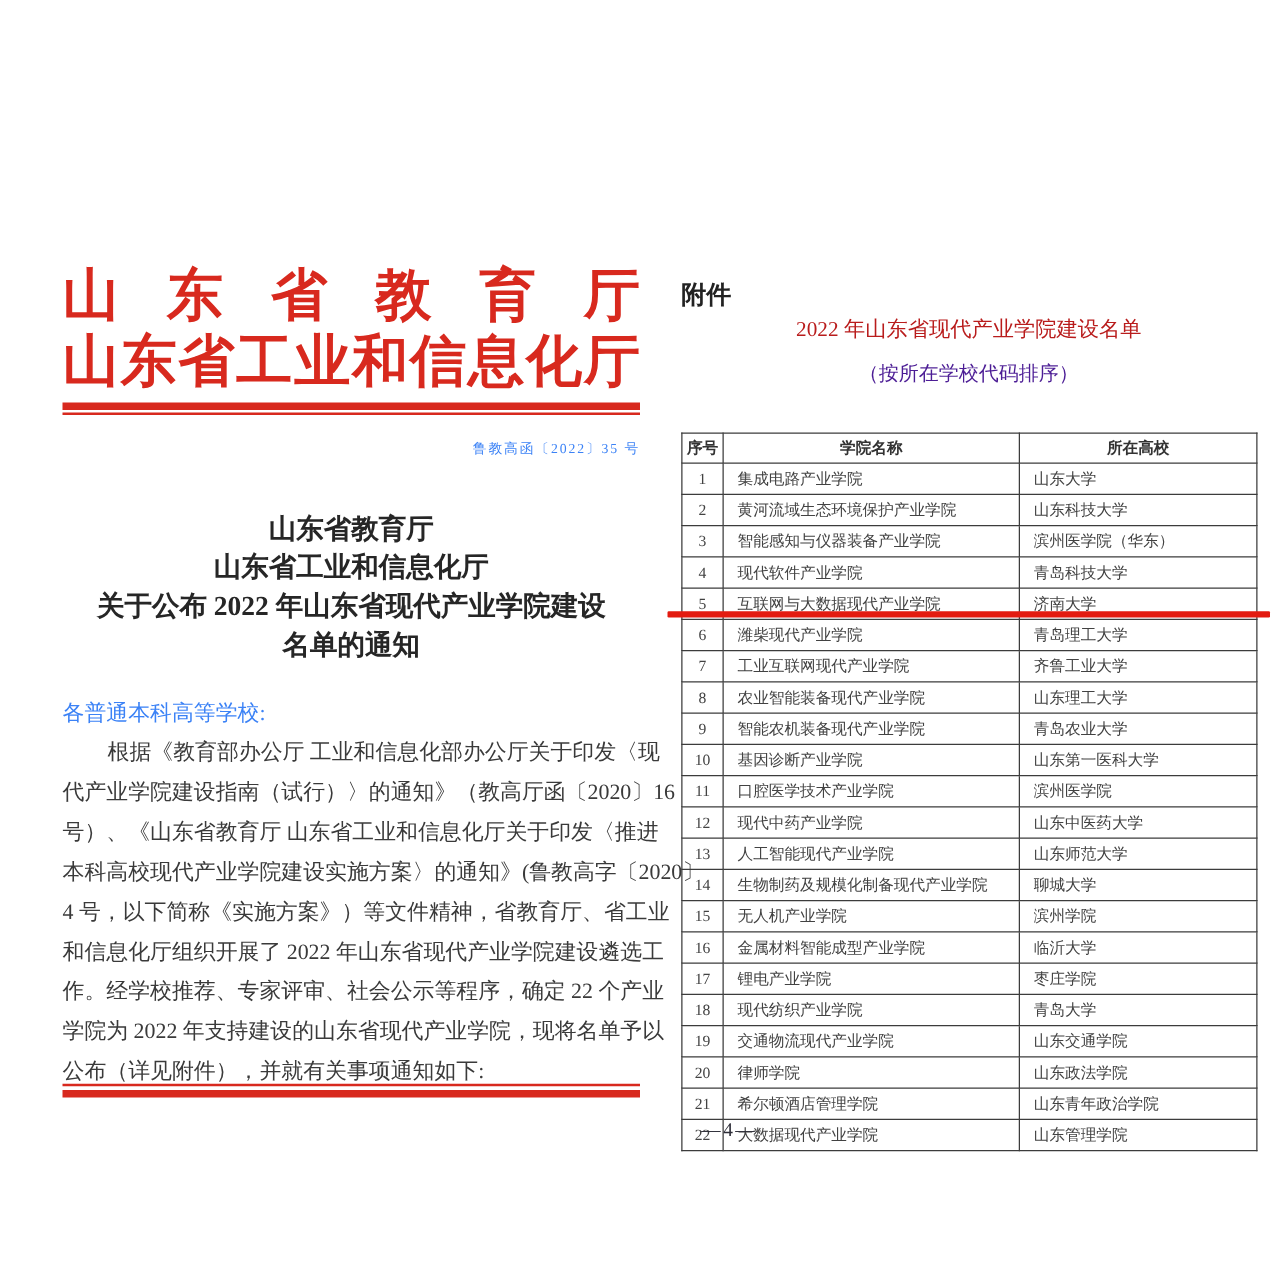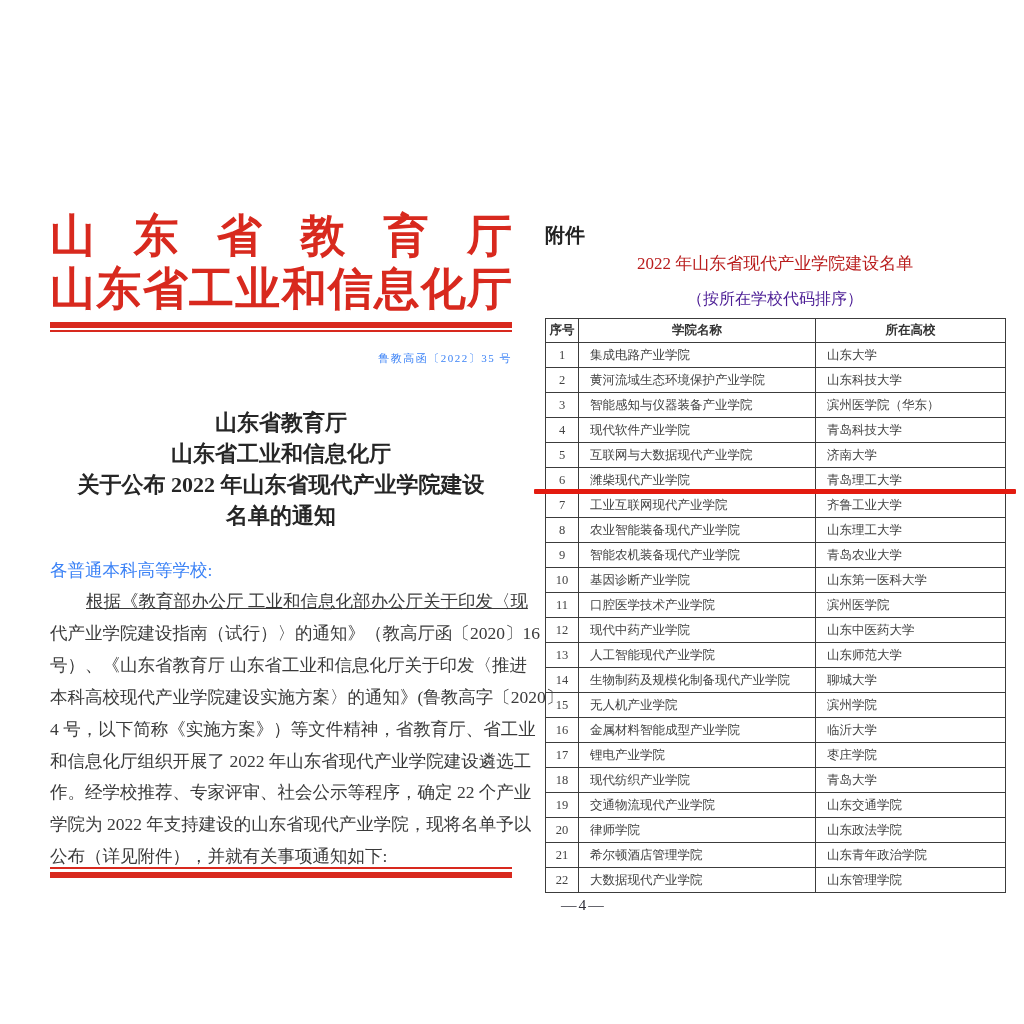--- a/index.html
+++ b/index.html
@@ -44,21 +44,21 @@
   .salutation {
     position: absolute; left: 0; top: 554px; width: 100%;
     font-size: 17.5px; line-height: 32px; color: #3b82f6;
   }
 
   .notice-body {
     position: absolute; left: 0; top: 586px; width: 100%;
     font-size: 17.5px; line-height: 31.9px; color: #3a3a3a;
   }
   .body-line { text-align: justify; text-align-last: justify; white-space: nowrap; }
-  .body-line.first { padding-left: 36px; text-decoration: underline; }
+  .body-line.first { padding-left: 36px; }
   .body-line.last { text-align-last: left; white-space: normal; }
 
   .divider-bottom { position: absolute; left: 0; top: 867px; width: 100%; }
   .divider-bottom .thin { height: 2px; background: #d8291e; }
   .divider-bottom .gap { height: 3px; }
   .divider-bottom .thick { height: 6px; background: #d8291e; }
 
   
   .right-col { position: absolute; left: 545px; top: 0; width: 460px; height: 1024px; }
 
@@ -82,21 +82,21 @@
     font-size: 12.5px; color: #424242;
   }
   .college-table col.c1 { width: 33px; }
   .college-table col.c2 { width: 237px; }
   .college-table col.c3 { width: 190px; }
   .college-table th, .college-table td {
     border: 1px solid #3c3c3c;
     vertical-align: middle;
     overflow: hidden; white-space: nowrap;
   }
-  .college-table { border: 1.5px solid #2b2b2b; }
+  .college-table { border: 1.5px solid #2b2b2b; margin-top: 28px; }
   .college-table thead th {
     height: 24px; text-align: center; font-weight: bold; color: #333;
     font-family: "Liberation Sans", "DejaVu Sans", sans-serif;
     font-size: 12.5px;
   }
   .college-table tbody tr { height: 25px; }
   .college-table td.num { text-align: center; }
   .college-table td.name, .college-table td.univ { padding-left: 11px; text-align: left; }
 
   .row-highlight-line {

